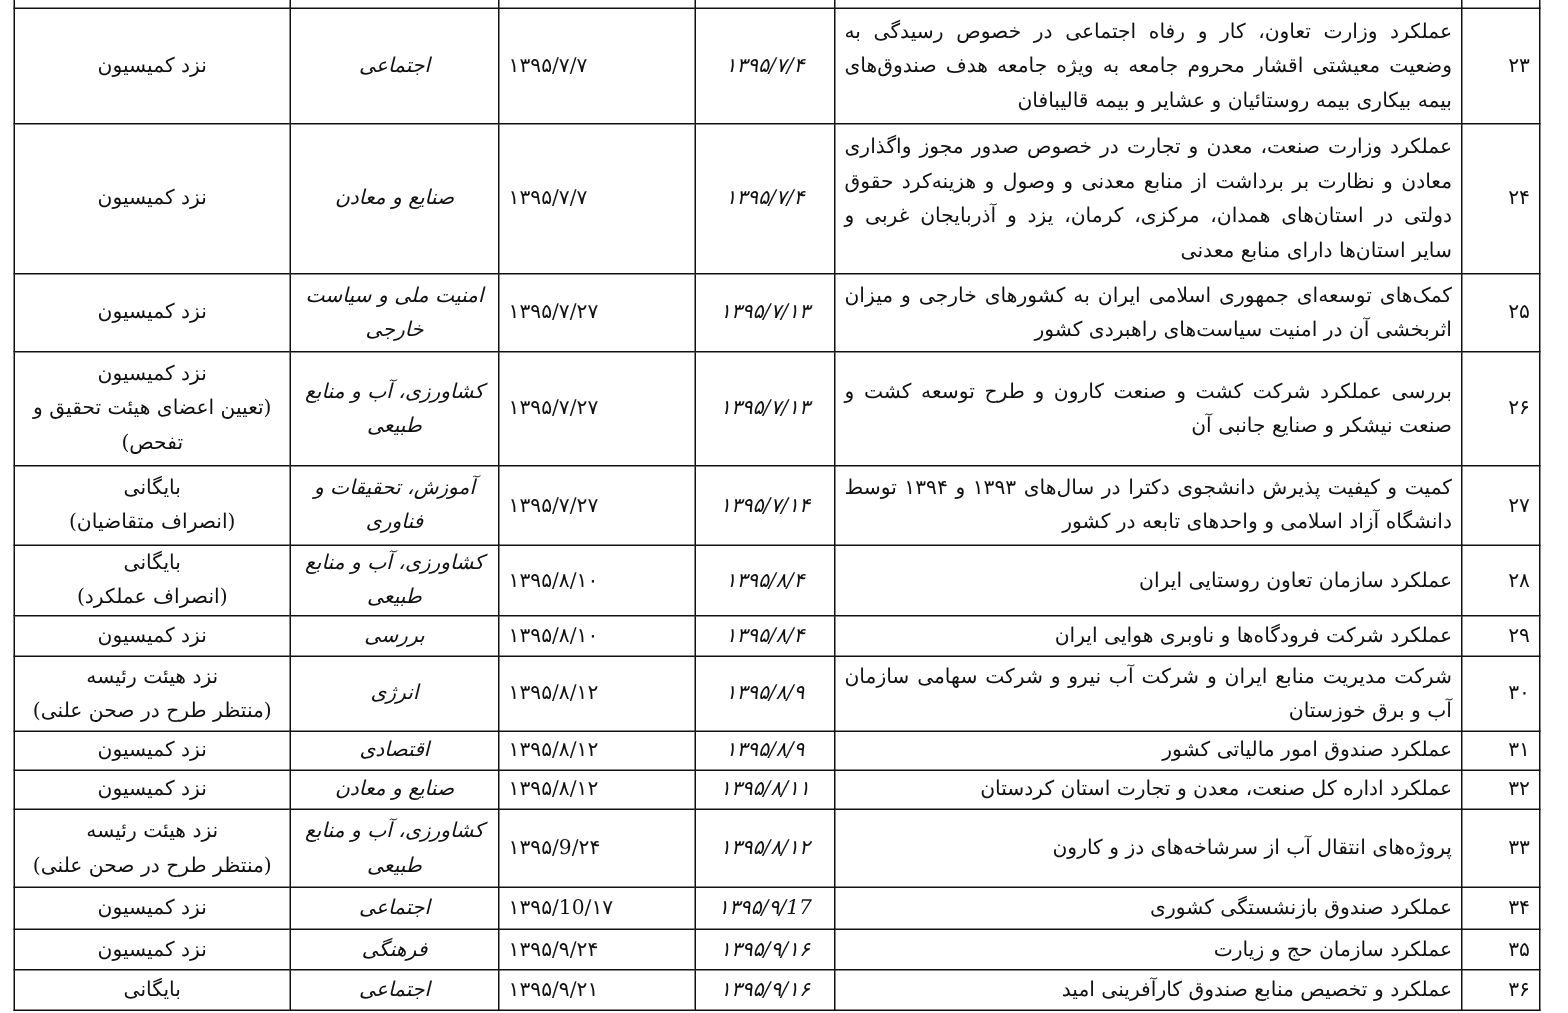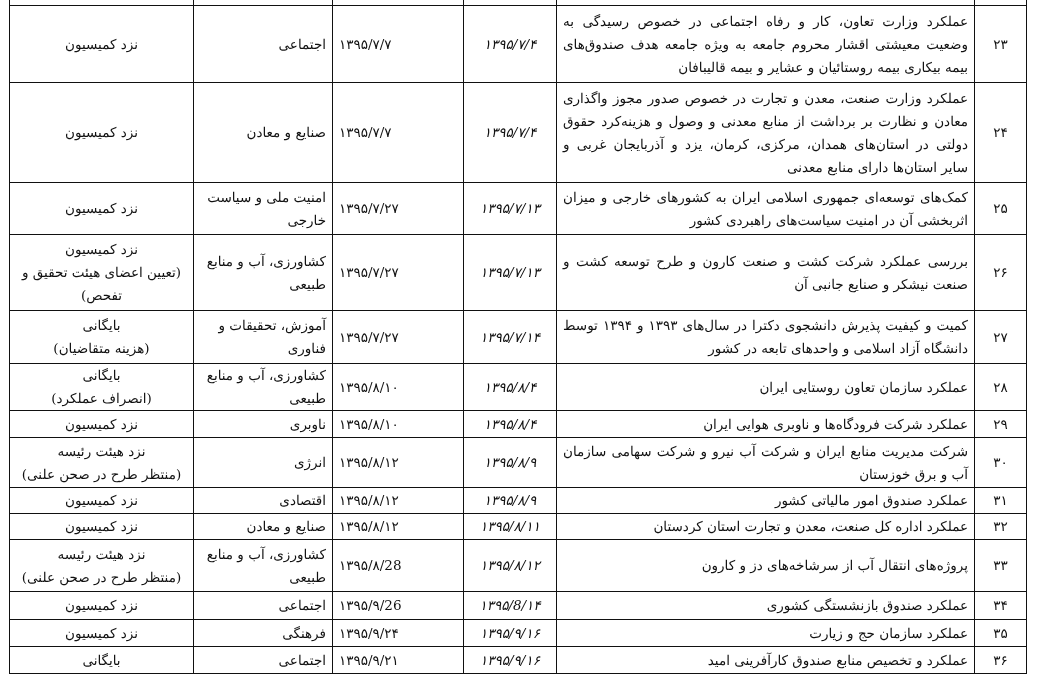--- a/index.html
+++ b/index.html
@@ -27,25 +27,25 @@
       width: 1018px;
       direction: rtl;
     }
     table.report td {
       border: 1.3px solid #111;
       padding: 0 6px;
       vertical-align: middle;
       font-size: 13.5px;
       line-height: 23px;
     }
-    td.num { width: 39px; text-align: center; font-size: 14px; }
+    td.num { width: 39px; font-size: 14px; }
     td.subject { width: 405px; text-align: justify; text-align-last: right; padding-right: 8px; padding-left: 6px; }
     td.date-in { width: 80px; text-align: center; font-style: italic; }
     td.date-ref { width: 118px; text-align: left; }
-    td.committee { width: 126px; text-align: right; }
+    td.committee { width: 126px; text-align: center; font-style: italic; }
     td.status { text-align: center; }
     tr.ghost td { height: 24px; }
     .line { display: block; }
   </style>
 </head>
 <body>
 
 <div class="sheet">
   <table class="report">
     <tbody id="rows">
@@ -107,42 +107,42 @@
   </tr>
 
   <tr style="height: 53px;">
     <td class="num">۲۷</td>
     <td class="subject">کمیت و کیفیت پذیرش دانشجوی دکترا در سال‌های ۱۳۹۳ و ۱۳۹۴ توسط دانشگاه آزاد اسلامی و واحدهای تابعه در کشور</td>
     <td class="date-in">۱۳۹۵/۷/۱۴</td>
     <td class="date-ref">۱۳۹۵/۷/۲۷</td>
     <td class="committee">آموزش، تحقیقات و فناوری</td>
     <td class="status">
       <span class="line">بایگانی</span>
-      <span class="line">(هزینه متقاضیان)</span>
+      <span class="line">(انصراف متقاضیان)</span>
     </td>
   </tr>
 
   <tr style="height: 46px;">
     <td class="num">۲۸</td>
     <td class="subject">عملکرد سازمان تعاون روستایی ایران</td>
     <td class="date-in">۱۳۹۵/۸/۴</td>
     <td class="date-ref">۱۳۹۵/۸/۱۰</td>
     <td class="committee">کشاورزی، آب و منابع طبیعی</td>
     <td class="status">
       <span class="line">بایگانی</span>
       <span class="line">(انصراف عملکرد)</span>
     </td>
   </tr>
 
   <tr style="height: 27px;">
     <td class="num">۲۹</td>
     <td class="subject">عملکرد شرکت فرودگاه‌ها و ناوبری هوایی ایران</td>
     <td class="date-in">۱۳۹۵/۸/۴</td>
     <td class="date-ref">۱۳۹۵/۸/۱۰</td>
-    <td class="committee">ناوبری</td>
+    <td class="committee">بررسی</td>
     <td class="status">
       <span class="line">نزد کمیسیون</span>
 
     </td>
   </tr>
 
   <tr style="height: 50px;">
     <td class="num">۳۰</td>
     <td class="subject">شرکت مدیریت منابع ایران و شرکت آب نیرو و شرکت سهامی سازمان آب و برق خوزستان</td>
     <td class="date-in">۱۳۹۵/۸/۹</td>
@@ -175,33 +175,33 @@
     <td class="status">
       <span class="line">نزد کمیسیون</span>
 
     </td>
   </tr>
 
   <tr style="height: 52px;">
     <td class="num">۳۳</td>
     <td class="subject">پروژه‌های انتقال آب از سرشاخه‌های دز و کارون</td>
     <td class="date-in">۱۳۹۵/۸/۱۲</td>
-    <td class="date-ref">۱۳۹۵/۸/28</td>
+    <td class="date-ref">۱۳۹۵/9/۲۴</td>
     <td class="committee">کشاورزی، آب و منابع طبیعی</td>
     <td class="status">
       <span class="line">نزد هیئت رئیسه</span>
       <span class="line">(منتظر طرح در صحن علنی)</span>
     </td>
   </tr>
 
   <tr style="height: 28px;">
     <td class="num">۳۴</td>
     <td class="subject">عملکرد صندوق بازنشستگی کشوری</td>
-    <td class="date-in">۱۳۹۵/8/۱۴</td>
-    <td class="date-ref">۱۳۹۵/۹/26</td>
+    <td class="date-in">۱۳۹۵/۹/17</td>
+    <td class="date-ref">۱۳۹۵/10/۱۷</td>
     <td class="committee">اجتماعی</td>
     <td class="status">
       <span class="line">نزد کمیسیون</span>
 
     </td>
   </tr>
 
   <tr style="height: 27px;">
     <td class="num">۳۵</td>
     <td class="subject">عملکرد سازمان حج و زیارت</td>

